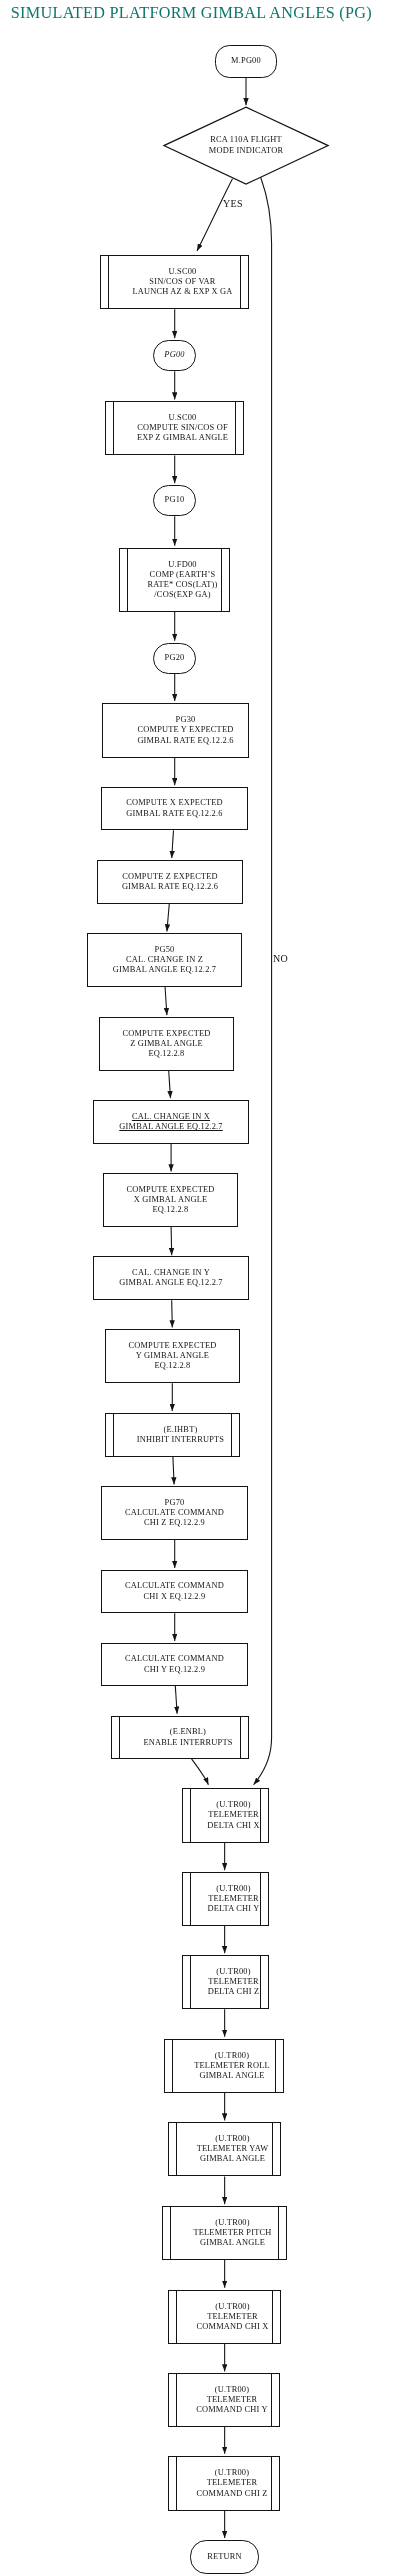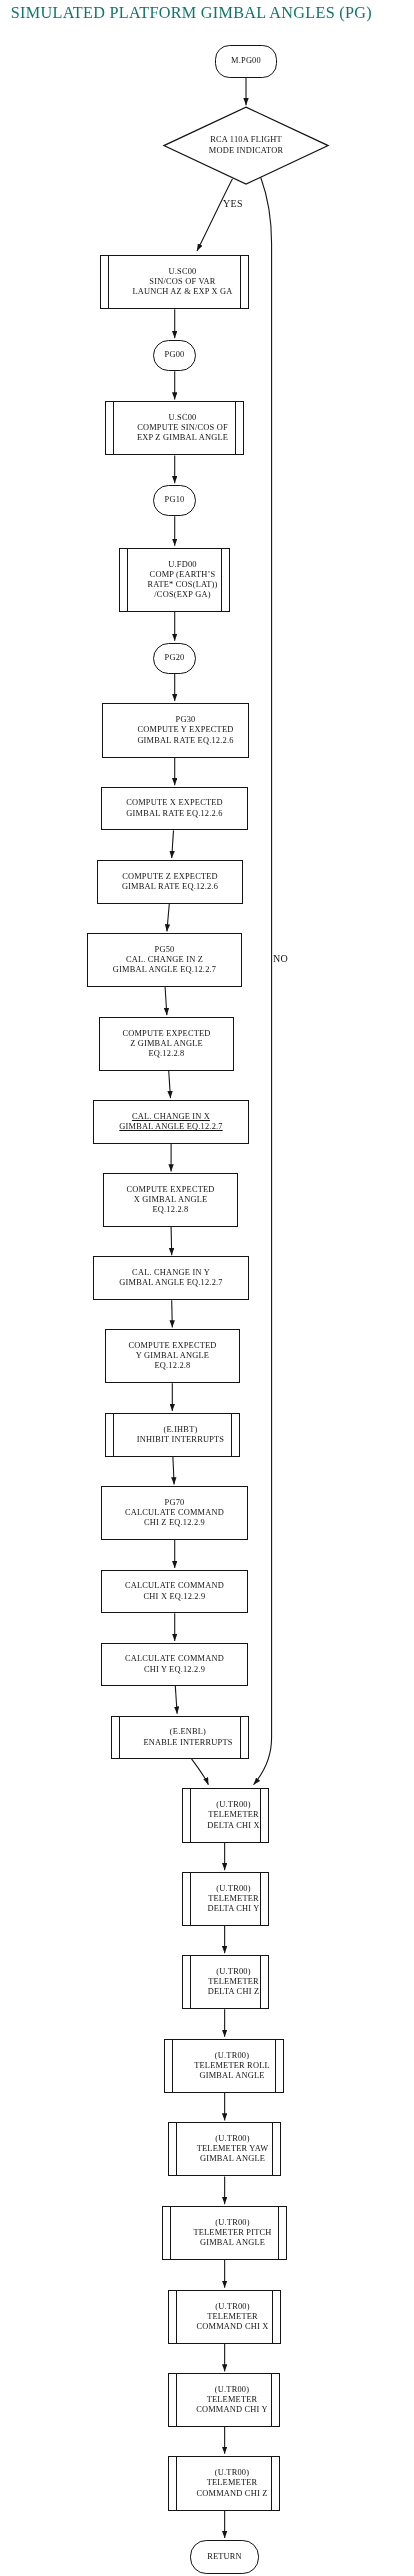--- a/index.html
+++ b/index.html
@@ -84,21 +84,21 @@
   <div class="node decision-label" style="left:176px;top:128px;width:140px;height:35px;">RCA 110A FLIGHT
 MODE INDICATOR</div>
 
   <div class="edge-label" style="left:223px;top:198px;">YES</div>
   <div class="edge-label" style="left:273px;top:953px;">NO</div>
 
   <div class="node sub" style="left:100px;top:255px;width:149px;height:54px;">U.SC00
 SIN/COS OF VAR
 LAUNCH AZ &amp; EXP X GA</div>
 
-  <div class="node connector" style="left:153px;top:340px;width:43px;height:31px;">PG00</div>
+  <div class="node connector" style="left:153px;top:340px;width:43px;height:31px;font-style:italic;">PG00</div>
 
   <div class="node sub" style="left:105px;top:401px;width:139px;height:54px;">U.SC00
 COMPUTE SIN/COS OF
 EXP Z GIMBAL ANGLE</div>
 
   <div class="node connector" style="left:153px;top:485px;width:43px;height:31px;">PG10</div>
 
   <div class="node sub" style="left:119px;top:548px;width:111px;height:64px;">U.FD00
 COMP (EARTH’S
 RATE* COS(LAT))

